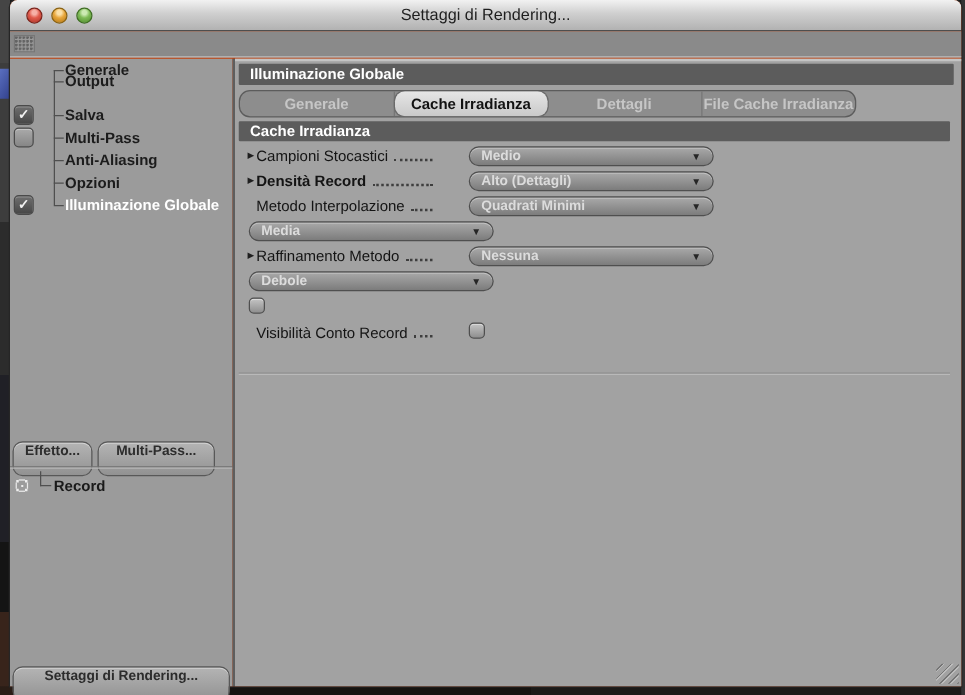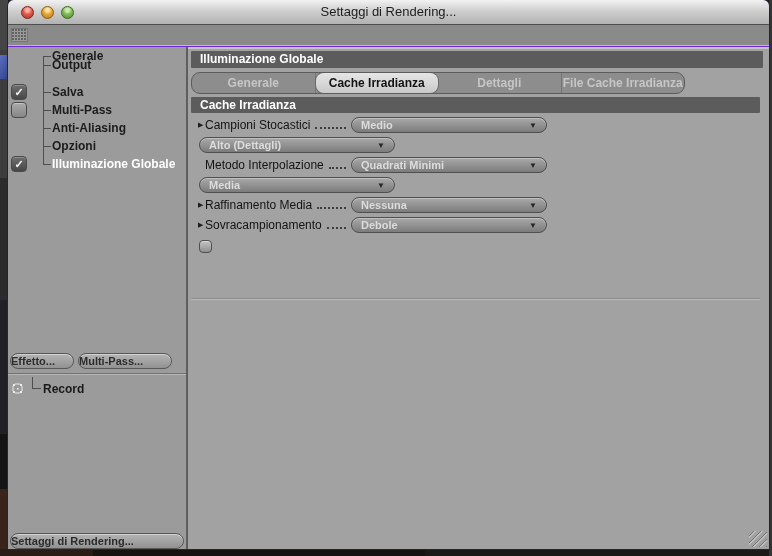--- a/index.html
+++ b/index.html
@@ -8,21 +8,21 @@
 
   
   .bg { position:absolute; }
   .bg-left   { left:0; top:0; width:8px; height:556px; background:linear-gradient(#454545 0 9%, #3d3d3d 9% 32%, #2c2c2c 32% 54%, #202026 54% 78%, #141414 78% 88%, #38241b 88% 100%); }
   .bg-cube   { left:0; top:55px; width:8px; height:24px; background:linear-gradient(120deg,#5a6fc0,#32418c); }
   .bg-bottom { left:0; top:549px; width:772px; height:7px; background:linear-gradient(90deg,#2a1d16 0 12%, #161310 12% 55%, #1c1a18 55% 100%); }
   .bg-right  { left:769px; top:0; width:3px; height:556px; background:#343434; }
 
   
   .window { position:absolute; left:8px; top:0; width:761px; height:549px;
-            background:#6d28d9; border-radius:6px 6px 0 0;
+            background:#c2410c; border-radius:6px 6px 0 0;
             box-shadow:0 0 0 1px #262626; }
 
   .titlebar { position:absolute; left:0; top:0; width:100%; height:25px;
               border-radius:6px 6px 0 0;
               background:linear-gradient(#f2f2f2, #cfcfcf 45%, #b2b2b2);
               border-bottom:1px solid #4e4e4e; }
   .title { position:absolute; left:0; right:0; top:0; line-height:24px; text-align:center;
            font-size:13px; color:#1e1e1e; }
   .tl { position:absolute; top:6px; width:13px; height:13px; border-radius:50%; }
   .tl-close { left:13px; background:radial-gradient(circle at 50% 28%, #f6b0a6 0 18%, #e05a4b 45%, #a93327 100%); border:1px solid #7c241c; }
@@ -44,24 +44,24 @@
   .branch { width:8px; height:1px; background:#4f4f4f; }
   .sb-label { font-size:12px; font-weight:700; color:#1c1c1c; padding-left:1px; white-space:nowrap; }
   .sb-item.selected .sb-label { color:#ffffff; }
 
   .sb-check { position:absolute; left:3px; width:16px; height:16px; border-radius:4px;
               border:1px solid #4a4a4a; text-align:center; line-height:14px;
               font-size:11px; font-weight:700; color:#f2f2f2; }
   .sb-check.checked   { background:linear-gradient(#6f6f6f,#474747); box-shadow:inset 0 1px 0 #8d8d8d; }
   .sb-check.unchecked { background:linear-gradient(#aaaaaa,#868686); box-shadow:inset 0 1px 0 #c4c4c4; }
 
-  .pill-btn { position:absolute; height:16px; border-radius:8px;
+  .pill-btn { position:absolute; height:28px; border-radius:8px;
               background:linear-gradient(#b4b4b4,#929292); border:1px solid #585858;
               box-shadow:inset 0 1px 0 #d2d2d2; font-family:"Liberation Sans",sans-serif;
-              font-size:11px; font-weight:700; color:#2c2c2c; text-align:left; line-height:14px;
+              font-size:11px; font-weight:700; color:#2c2c2c; text-align:center; line-height:14px;
               white-space:nowrap; overflow:hidden; cursor:default; }
   .btn-effect { left:2px; top:306px; width:64px; }
   .btn-mpass  { left:70px; top:306px; width:94px; }
   .btn-settings { left:2px; top:486px; width:174px; }
 
   .sb-divider  { position:absolute; left:0; top:326px; width:178px; height:1px; background:#717171; }
   .sb-divider2 { position:absolute; left:0; top:327px; width:178px; height:1px; background:#b7b7b7; }
 
   .nuovo-icon { position:absolute; left:4px; top:336px; width:11px; height:11px; }
   .nuovo-conn-v { position:absolute; left:24px; top:330px; width:1px; height:12px; background:#4f4f4f; }
@@ -79,21 +79,21 @@
 
   .tabstrip { position:absolute; left:3px; top:25px; width:494px; height:22px;
               background:#8d8d8d; border:1px solid #5c5c5c; border-radius:9px;
               display:flex; overflow:hidden; }
   .tab { flex:1 1 0; font-size:12px; font-weight:700; color:#c6c6c6; text-align:center;
          line-height:20px; border-right:1px solid #767676; cursor:default; white-space:nowrap; overflow:hidden; }
   .tab:last-child { border-right:none; }
   .tab.selected { background:linear-gradient(#e6e6e6,#c9c9c9); color:#121212; border-radius:8px;
                   border-right:none; box-shadow:0 0 0 1px #6a6a6a; }
 
-  .prow { position:absolute; left:11px; right:10px; height:16px; display:flex; align-items:center; }
+  .prow { position:absolute; left:11px; right:10px; height:16px; display:flex; align-items:flex-start;gap:24px; }
   .prow-left { position:relative; width:152px; height:16px; display:flex; align-items:center; padding-left:6px; }
   .expand-arrow { position:absolute; left:-1px; top:4px; font-size:7px; color:#1f1f1f; line-height:8px; }
   .plabel { font-size:12px; color:#141414; white-space:nowrap; }
   .plabel.bold { font-weight:700; }
   .leader { flex:1 1 auto; height:1px; border-bottom:2px dotted #3e3e3e; margin:5px 5px 0 5px; min-width:4px; }
 
   .dropdown { position:relative; width:196px; height:16px; border-radius:9px;
               background:linear-gradient(#a9a9a9,#7c7c7c); border:1px solid #4f4f4f;
               box-shadow:inset 0 1px 0 #c0c0c0; cursor:default; }
   .dval { position:absolute; left:9px; top:1px; font-size:11px; font-weight:700; color:#dcdcdc; white-space:nowrap; }
@@ -211,20 +211,25 @@
           <span class="plabel">Campioni Stocastici</span>
           <span class="leader"></span>
         </div>
       <div class="dropdown">
           <span class="dval">Medio</span>
           <span class="darrow">▼</span>
         </div>
     </div>
 
     <div class="prow" style="top:90px">
+      <div class="prow-left">
+          <span class="expand-arrow">▶</span>
+          <span class="plabel bold">Densità Record</span>
+          <span class="leader"></span>
+        </div>
       <div class="dropdown">
           <span class="dval">Alto (Dettagli)</span>
           <span class="darrow">▼</span>
         </div>
     </div>
 
     <div class="prow" style="top:110px">
       <div class="prow-left">
           <span class="plabel">Metodo Interpolazione</span>
           <span class="leader"></span>
@@ -238,45 +243,47 @@
     <div class="prow" style="top:130px">
       <div class="dropdown">
           <span class="dval">Media</span>
           <span class="darrow">▼</span>
         </div>
     </div>
 
     <div class="prow" style="top:150px">
       <div class="prow-left">
           <span class="expand-arrow">▶</span>
-          <span class="plabel">Raffinamento Media</span>
+          <span class="plabel">Raffinamento Metodo</span>
           <span class="leader"></span>
         </div>
       <div class="dropdown">
           <span class="dval">Nessuna</span>
           <span class="darrow">▼</span>
         </div>
     </div>
 
     <div class="prow" style="top:170px">
-      <div class="prow-left">
-          <span class="expand-arrow">▶</span>
-          <span class="plabel">Sovracampionamento</span>
-          <span class="leader"></span>
-        </div>
       <div class="dropdown">
           <span class="dval">Debole</span>
           <span class="darrow">▼</span>
         </div>
     </div>
 
     <div class="prow" style="top:191px">
       <div class="pcheck"></div>
     </div>
 
+    <div class="prow" style="top:211px">
+      <div class="prow-left">
+          <span class="plabel">Visibilità Conto Record</span>
+          <span class="leader"></span>
+        </div>
+      <div class="pcheck"></div>
+    </div>
 
 
     <div class="main-divider"></div>
     <div class="main-divider2"></div>
   </div>
 
   <div class="resize-grip"></div>
 </div>
 
 </body></html>

